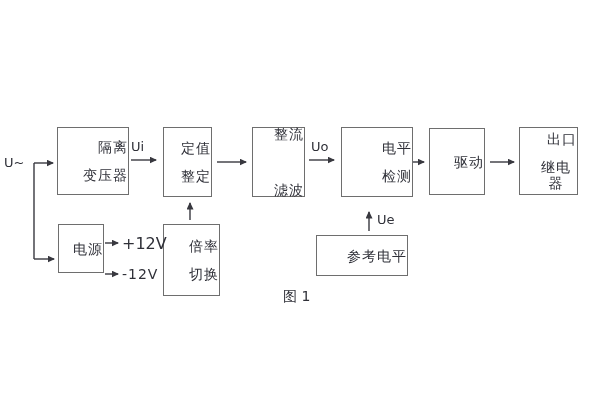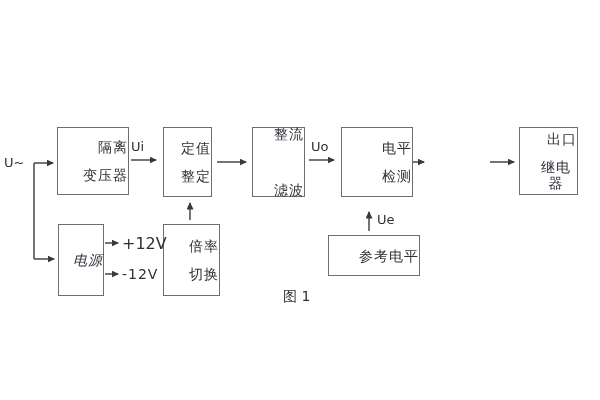--- a/index.html
+++ b/index.html
@@ -34,23 +34,23 @@
     text-align: center;
   }
   
   .b-isolation   { left: 57px;  top: 127px; width: 72px; height: 68px; }
   .b-setting     { left: 163px; top: 127px; width: 49px; height: 70px; }
   .b-rectifier   { left: 252px; top: 127px; width: 53px; height: 70px; gap: 40px; }
   .b-level       { left: 341px; top: 127px; width: 72px; height: 70px; }
   .b-drive       { left: 429px; top: 128px; width: 56px; height: 67px; }
   .b-relay       { left: 519px; top: 127px; width: 59px; height: 68px; padding-left: 15px; }
   
-  .b-power       { left: 58px;  top: 224px; width: 46px; height: 72px; font-style: italic; }
+  .b-power       { left: 58px;  top: 224px; width: 46px; height: 49px; }
   .b-ratio       { left: 163px; top: 224px; width: 57px; height: 72px; }
-  .b-reference   { left: 328px; top: 235px; width: 92px; height: 41px; gap: 0; }
+  .b-reference   { left: 316px; top: 235px; width: 92px; height: 41px; gap: 0; }
   .sig {
     position: absolute;
     font-size: 13px;
     line-height: 15px;
     white-space: nowrap;
   }
   .s-input  { left: 4px;   top: 155px; }
   .s-ui     { left: 131px; top: 139px; }
   .s-uo     { left: 311px; top: 139px; }
   .s-ue     { left: 377px; top: 212px; }
@@ -100,20 +100,23 @@
     <span>整定</span>
   </div>
   <div class="box b-rectifier">
     <span>整流</span>
     <span>滤波</span>
   </div>
   <div class="box b-level">
     <span>电平</span>
     <span>检测</span>
   </div>
+  <div class="box b-drive">
+    <span>驱动</span>
+  </div>
   <div class="box b-relay">
     <span>出口</span>
     <span>继电器</span>
   </div>
 
   <div class="box b-power">
     <span>电源</span>
   </div>
   <div class="box b-ratio">
     <span>倍率</span>

